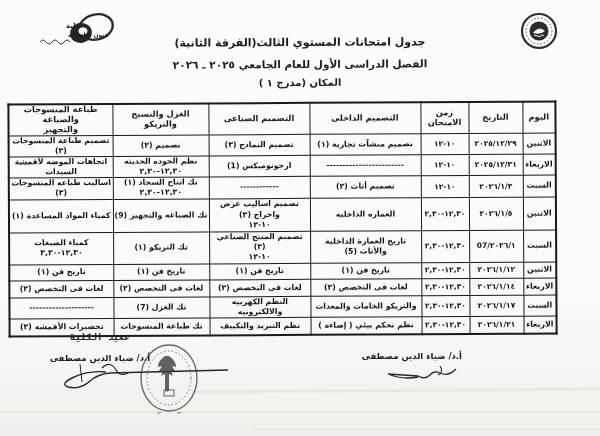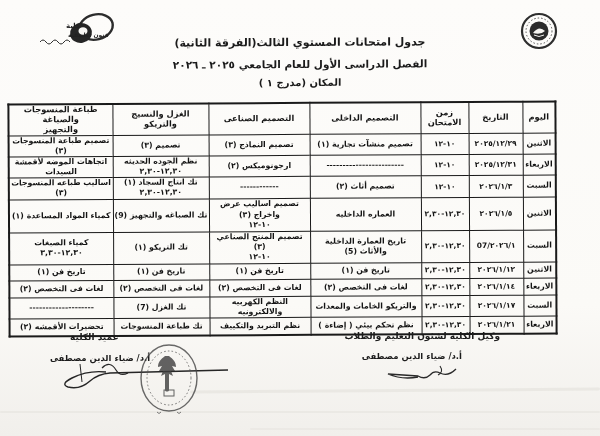--- a/index.html
+++ b/index.html
@@ -45,21 +45,21 @@
   tbody tr:nth-child(3){height:20px} tbody tr:nth-child(4){height:33px}
   tbody tr:nth-child(5){height:32px} tbody tr:nth-child(6){height:16px}
   tbody tr:nth-child(7){height:17px} tbody tr:nth-child(8){height:15px}
   tbody tr:nth-child(9){height:18px}
 
   
   .foot-text{ position:absolute; color:#1c1c1c; font-weight:bold; }
   .vice-dean-title{ top:331px; right:100px; font-size:9px; }
   .vice-dean-name{ top:351px; right:138px; font-size:8.5px; }
   .vice-dean-sign{ position:absolute; top:361px; right:140px; }
-  .dean-title{ top:332px; left:70px; font-size:9px; }
+  .dean-title{ top:332px; left:70px; font-size:9px;font-family:Liberation Mono, monospace; }
   .dean-name{ top:353px; left:50px; font-size:8.5px; }
   .dean-sign{ position:absolute; top:358px; left:50px; }
   .stamp{ position:absolute; left:137px; top:342px; opacity:.8; }
 </style>
 </head>
 <body>
 
 <div class="sheet">
 
   <div class="streak s1"></div>
@@ -124,21 +124,21 @@
             <td>تصميم منشآت تجارية (١)</td>
             <td>تصميم النماذج (٣)</td>
             <td>تصميم (٣)</td>
             <td>تصميم طباعة المنسوجات (٣)</td>
           </tr>
           <tr>
             <td>الاربعاء</td>
             <td class="num">٢٠٢٥/١٢/٣١</td>
             <td class="num">١٠-١٢</td>
             <td>------------------------</td>
-            <td>ارجونوميكس (٢)</td>
+            <td>ارجونوميكس (1)</td>
             <td>نظم الجوده الحديثه
 ١٢,٣٠-٢,٣٠</td>
             <td>اتجاهات الموضه لأقمشة
 السيدات</td>
           </tr>
           <tr>
             <td>السبت</td>
             <td class="num">٢٠٢٦/١/٣</td>
             <td class="num">١٠-١٢</td>
             <td>تصميم أثاث (٢)</td>
@@ -203,21 +203,20 @@
             <td class="num">١٢,٣٠-٢,٣٠</td>
             <td>نظم تحكم بيئي ( إضاءة )</td>
             <td>نظم التبريد والتكييف</td>
             <td>تك طباعة المنسوجات</td>
             <td>تحضيرات الأقمشه (٢)</td>
           </tr>
         </tbody>
     </table>
   </div>
 
-  <div class="foot-text vice-dean-title">وكيل الكلية لشئون التعليم والطلاب</div>
   <div class="foot-text vice-dean-name">أ.د/ ضياء الدين مصطفى</div>
   <div class="vice-dean-sign">
     <svg width="78" height="22" viewBox="0 0 78 22">
       <path d="M74,8 q-8,8 -16,4 q-6,-3 -10,2 q-5,5 -12,1 L6,13 q14,6 30,3" fill="none" stroke="#2a2a2a" stroke-width="1.3"></path>
       <path d="M58,5 q4,6 -2,9" fill="none" stroke="#2a2a2a" stroke-width="1.1"></path>
     </svg>
   </div>
 
   <div class="foot-text dean-title">عميد الكلية</div>
   <div class="foot-text dean-name">أ.د/ ضياء الدين مصطفى</div>

